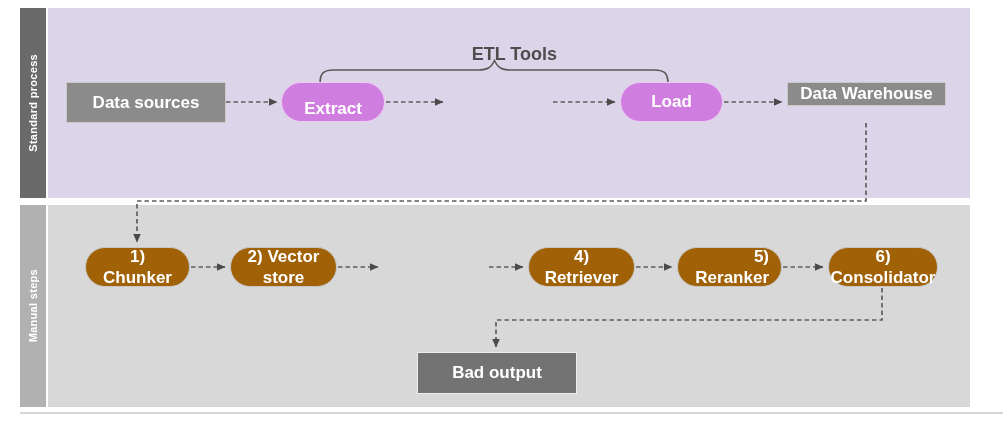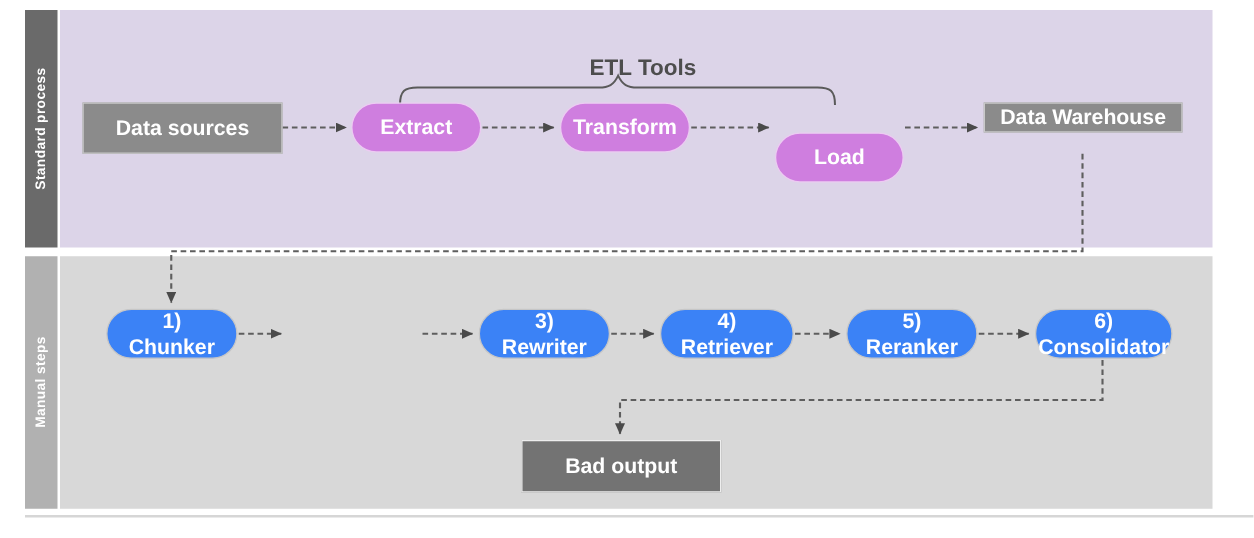--- a/index.html
+++ b/index.html
@@ -16,37 +16,37 @@
   .lane-bar span{writing-mode:vertical-rl;transform:rotate(180deg);color:#ffffff;font-weight:700;font-size:11px;letter-spacing:.3px;white-space:nowrap;}
 
   .divider{position:absolute;left:20px;top:412px;width:983px;height:2px;background:#d6d6d6;}
 
   svg.layer{position:absolute;left:0;top:0;pointer-events:none;}
 
   .node{position:absolute;box-sizing:border-box;display:flex;align-items:center;justify-content:center;
         text-align:center;color:#ffffff;font-weight:700;font-size:17px;line-height:1.25;padding:2px 12px;}
   .rect-gray{background:#8b8b8b;border:1.5px solid #c9c9c9;}
   .pill-magenta{background:#cf7edf;border:1.5px solid #eccbf2;border-radius:20px;}
-  .pill-gray{background:#3b82f6;border:1.5px solid #c6c6c6;border-radius:20px;}
+  .pill-gray{background:#a16207;border:1.5px solid #c6c6c6;border-radius:20px;}
   .rect-yellow{background:#737373;border:1.5px solid #eeeeee;}
 
   .etl-label{position:absolute;left:437px;top:44px;width:120px;text-align:right;
              color:#4d4d4d;font-weight:700;font-size:18px;}
 
   
   .n-data-sources {left:66px; top:82px; width:160px;height:41px;}
-  .n-extract      {left:281px;top:82px; width:104px;height:40px;}
+  .n-extract      {left:281px;top:82px; width:104px;height:40px;align-items:flex-end;}
   .n-transform    {left:448px;top:82px; width:104px;height:40px;}
-  .n-load         {left:620px;top:82px; width:103px;height:40px;margin-top:24px;}
+  .n-load         {left:620px;top:82px; width:103px;height:40px;}
   .n-data-warehouse{left:787px;top:82px;width:159px;height:24px;}
   .n-chunker      {left:85px; top:247px;width:105px;height:40px;}
   .n-vector-store {left:230px;top:247px;width:107px;height:40px;}
   .n-rewriter     {left:383px;top:247px;width:105px;height:40px;}
   .n-retriever    {left:528px;top:247px;width:107px;height:40px;}
-  .n-reranker     {left:677px;top:247px;width:105px;height:40px;}
+  .n-reranker     {left:677px;top:247px;width:105px;height:40px;text-align:right;}
   .n-consolidator {left:828px;top:247px;width:110px;height:40px;}
   .n-bad-output   {left:417px;top:352px;width:160px;height:42px;}
 </style>
 </head>
 <body>
 
 <div class="canvas">
 
   <div class="lane-bg lane1-bg"></div>
   <div class="lane-bg lane2-bg"></div>
@@ -81,35 +81,32 @@
   </svg>
 
   <div class="etl-label">ETL Tools</div>
 
   <div class="node rect-gray n-data-sources">
     <span>Data sources</span>
   </div>
   <div class="node pill-magenta n-extract">
     <span>Extract</span>
   </div>
-  <div class="node pill-magenta n-transform">
-    <span>Transform</span>
-  </div>
   <div class="node pill-magenta n-load">
     <span>Load</span>
   </div>
   <div class="node rect-gray n-data-warehouse">
     <span>Data Warehouse</span>
   </div>
 
   <div class="node pill-gray n-chunker">
     <span>1) Chunker</span>
   </div>
-  <div class="node pill-gray n-rewriter">
-    <span>3) Rewriter</span>
+  <div class="node pill-gray n-vector-store">
+    <span>2) Vector store</span>
   </div>
   <div class="node pill-gray n-retriever">
     <span>4) Retriever</span>
   </div>
   <div class="node pill-gray n-reranker">
     <span>5) Reranker</span>
   </div>
   <div class="node pill-gray n-consolidator">
     <span>6) Consolidator</span>
   </div>

